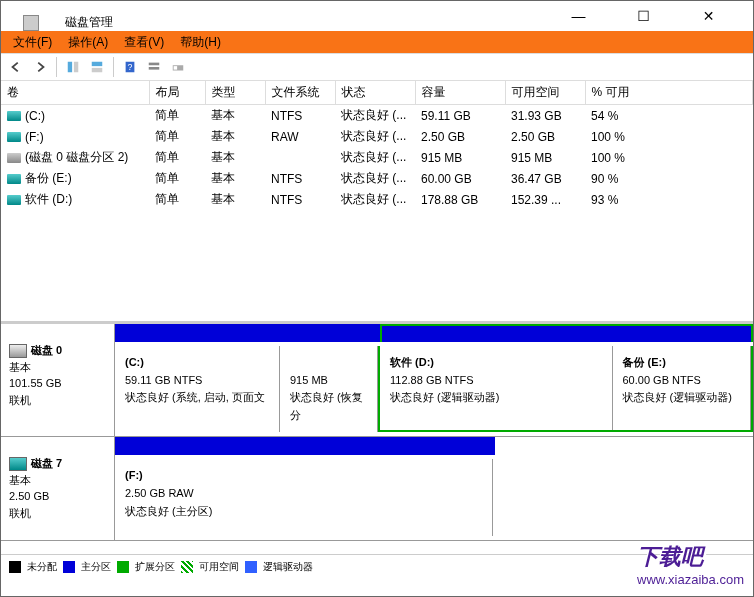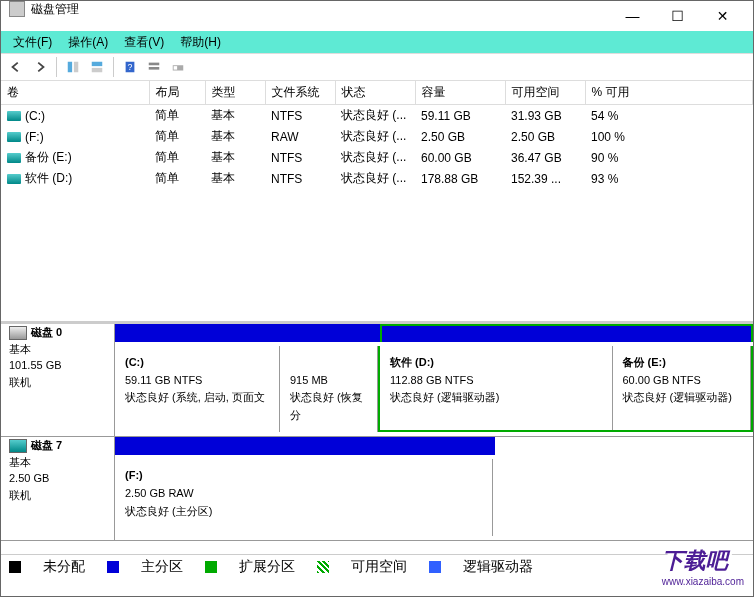--- a/index.html
+++ b/index.html
@@ -1,54 +1,54 @@
 <!DOCTYPE html>
 <html><head>
 <meta charset="utf-8">
 <style>
 * { box-sizing: border-box; margin: 0; padding: 0; font-family: "Microsoft YaHei", SimSun, sans-serif; }
 body { background: #fff; width: 754px; height: 597px; border: 1px solid #666; overflow: hidden; font-size: 12px; }
-.titlebar { height: 30px; display: flex; align-items: flex-start; padding: 0 8px; background: #fff; }
+.titlebar { height: 30px; display: flex; align-items: flex-end; padding: 0 22px; background: #fff; gap: 20px; }
 .titlebar .icon { width: 16px; height: 16px; background: #ccc; border: 1px solid #888; margin-right: 6px; }
 .titlebar .title { flex: 1; font-size: 12px; }
 .titlebar .wbtn { width: 45px; height: 30px; display: flex; align-items: center; justify-content: center; font-family: Arial; font-size: 14px; }
-.menubar { height: 22px; display: flex; align-items: center; padding: 0 4px; background: #5eead4; }
+.menubar { height: 22px; display: flex; align-items: center; padding: 0 4px; background: #f97316; }
 .menubar .mitem { padding: 2px 8px; font-size: 12px; }
 .toolbar { height: 28px; display: flex; align-items: center; padding: 2px 4px; border-top: 1px solid #ddd; border-bottom: 1px solid #ddd; gap: 2px; }
 .tbtn { width: 22px; height: 22px; display: flex; align-items: center; justify-content: center; border: 1px solid transparent; font-size: 12px; }
 .tsep { width: 1px; height: 20px; background: #ccc; margin: 0 3px; }
 .pane-top { height: 243px; overflow: auto; border-bottom: 3px solid #ccc; position: relative; }
 .vtable { width: 100%; border-collapse: collapse; }
 .vtable th { text-align: left; font-weight: normal; padding: 3px 6px; border-right: 1px solid #ddd; border-bottom: 1px solid #ddd; background: #fff; font-size: 12px; white-space: nowrap; }
 .vtable td { padding: 2px 6px; font-size: 12px; white-space: nowrap; }
 .vicon { display: inline-block; width: 14px; height: 10px; vertical-align: middle; margin-right: 4px; border-radius: 1px; }
 .vicon.teal { background: #4aa FILLER; background: linear-gradient(#5cc,#088); }
 .vicon.gray { background: linear-gradient(#ccc,#888); }
 .pane-bottom { height: 230px; overflow-y: scroll; display: flex; flex-direction: column; }
 .disk-row { display: flex; border-bottom: 1px solid #999; min-height: 104px; }
-.disk-head { width: 114px; padding: 0 8px; border-right: 1px solid #999; font-size: 11px; line-height: 1.5; }
+.disk-head { width: 114px; padding: 18px 8px; border-right: 1px solid #999; font-size: 11px; line-height: 1.5; }
 .disk-head .dicon { width: 18px; height: 14px; border: 1px solid #666; display: inline-block; vertical-align: middle; margin-right: 4px; }
 .disk-head .dicon.gray { background: linear-gradient(#eee,#999); }
 .disk-head .dicon.teal { background: linear-gradient(#5cc,#088); }
 .disk-head b { font-weight: bold; }
 .disk-body { flex: 1; display: flex; flex-direction: column; }
 .disk-strip { height: 18px; background: #0000d8; }
 .disk-parts { flex: 1; display: flex; padding: 4px 0; }
 .part { border-right: 1px solid #999; padding: 8px 10px; font-size: 11px; line-height: 1.6; position: relative; }
 .part b { font-weight: bold; }
 .ext-wrap { border: 2px solid #0a0; border-top: none; display: flex; flex: 1; }
-.legend { height: 24px; display: flex; align-items: center; padding: 0 8px; gap: 22px; border-top: 1px solid #ccc; font-size: 14px; }
+.legend { height: 24px; display: flex; align-items: center; padding: 0 8px; gap: 6px; border-top: 1px solid #ccc; font-size: 10px; }
 .lg-sw { width: 12px; height: 12px; display: inline-block; }
 .lg-sw.black { background: #000; }
 .lg-sw.blue { background: #0000d8; }
 .lg-sw.green { background: #0a0; }
 .lg-sw.stripe { background: repeating-linear-gradient(45deg,#0a0,#0a0 2px,#fff 2px,#fff 4px); }
 .lg-sw.lblue { background: #3060ff; }
 .watermark { position: absolute; right: 10px; bottom: 10px; font-size: 22px; font-weight: bold; font-style: italic; color: #4c1d95; text-shadow: 2px 2px 0 #fff, -1px -1px 0 #fff; pointer-events: none; font-family: Arial; }
-.watermark small { font-size: 10px; font-style: normal; display: block; text-align: center; font-weight: normal; }
+.watermark small { font-size: 13px; font-style: normal; display: block; text-align: center; font-weight: normal; }
 .svgico { width: 14px; height: 14px; }
 </style>
 </head>
 <body>
 
 <div class="titlebar">
   <span class="icon"></span>
   <span class="title">磁盘管理</span>
   <div class="wbtn">—</div>
   <div class="wbtn">☐</div>
@@ -136,20 +136,30 @@
           <td><span class="vicon teal"></span>(F:)</td>
           <td>简单</td>
           <td>基本</td>
           <td>RAW</td>
           <td>状态良好 (...</td>
           <td>2.50 GB</td>
           <td>2.50 GB</td>
           <td>100 %</td>
         </tr>
         <tr>
+          <td><span class="vicon gray"></span>(磁盘 0 磁盘分区 2)</td>
+          <td>简单</td>
+          <td>基本</td>
+          <td></td>
+          <td>状态良好 (...</td>
+          <td>915 MB</td>
+          <td>915 MB</td>
+          <td>100 %</td>
+        </tr>
+        <tr>
           <td><span class="vicon teal"></span>备份 (E:)</td>
           <td>简单</td>
           <td>基本</td>
           <td>NTFS</td>
           <td>状态良好 (...</td>
           <td>60.00 GB</td>
           <td>36.47 GB</td>
           <td>90 %</td>
         </tr>
         <tr>

